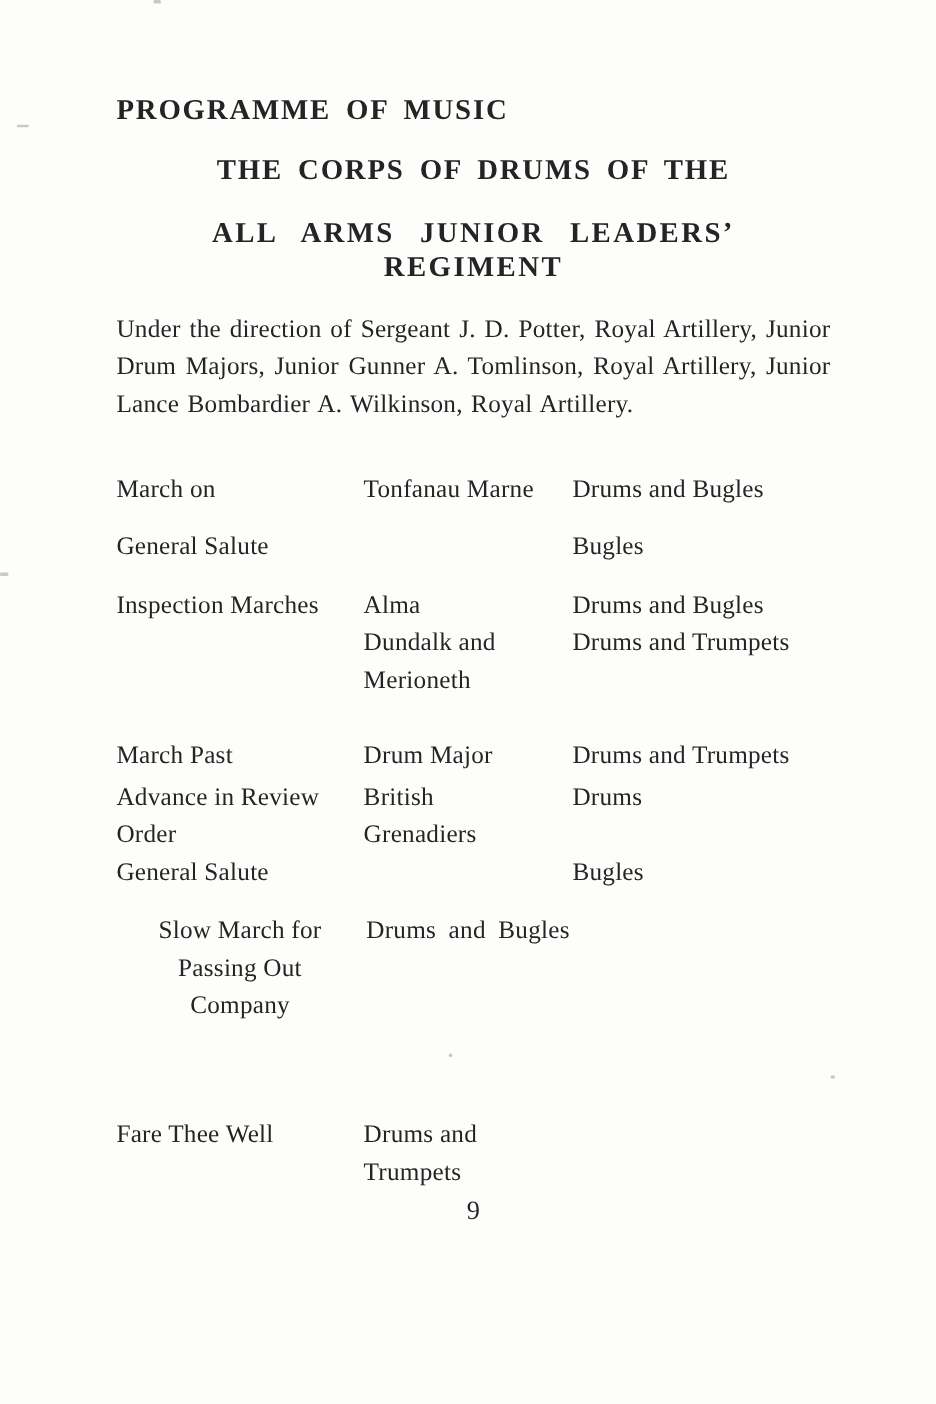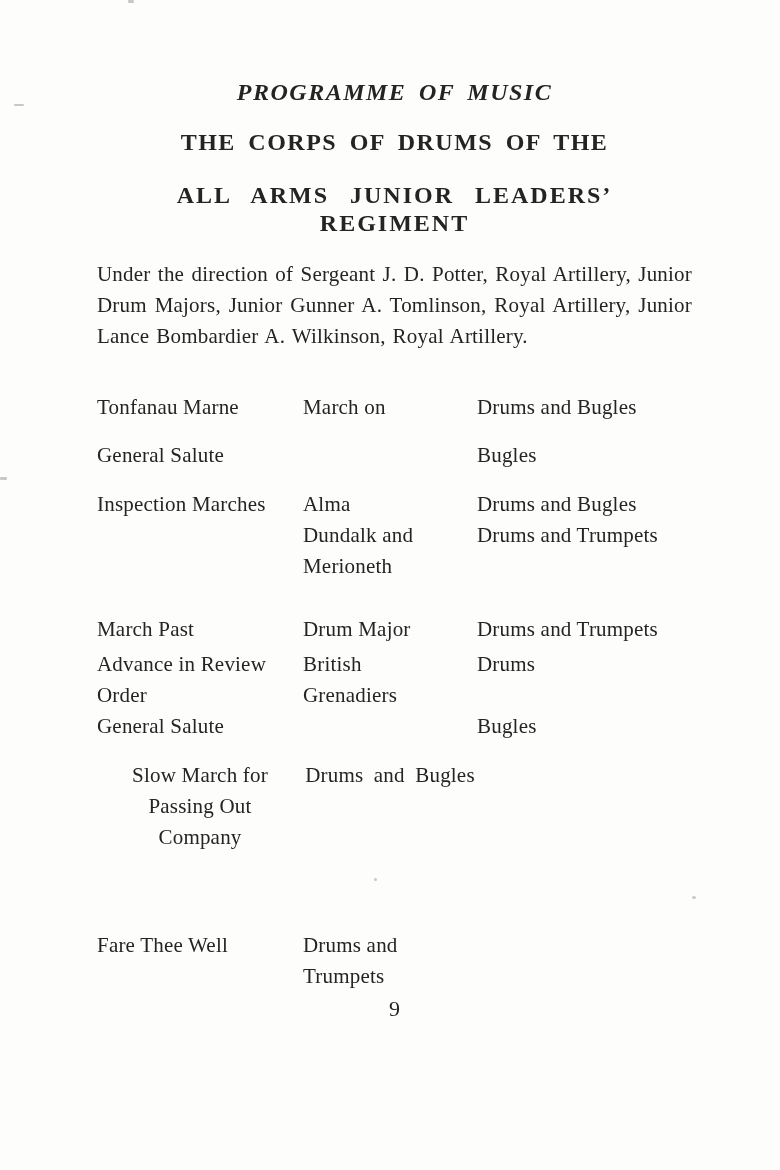--- a/index.html
+++ b/index.html
@@ -14,26 +14,25 @@
   }
   .content {
     position: absolute;
     left: 97px;
     top: 78px;
     width: 595px;
   }
   .title {
     font-size: 24px;
     font-weight: bold;
-    text-align: center;
+    text-align: left;
     letter-spacing: 1.5px;
     word-spacing: 5px;
     line-height: 28px;
     margin: 0;
-    font-style: italic;
   }
   .byline {
     font-size: 22px;
     text-align: center;
     line-height: 24px;
     margin-top: 27px;
   }
   .subtitle1 {
     font-size: 24px;
     font-weight: bold;
@@ -110,22 +109,22 @@
 
     <div class="title">PROGRAMME OF MUSIC</div>
     <div class="subtitle1">THE CORPS OF DRUMS OF THE</div>
     <div class="subtitle2">ALL ARMS JUNIOR LEADERS’ REGIMENT</div>
 
     <p class="direction">Under the direction of Sergeant J. D. Potter, Royal Artillery, Junior Drum Majors, Junior Gunner A. Tomlinson, Royal Artillery, Junior Lance Bombardier A. Wilkinson, Royal Artillery.</p>
 
     <div class="programme">
 
       <div class="row r1">
+        <div class="cell">March on</div>
         <div class="cell">Tonfanau Marne</div>
-        <div class="cell">March on</div>
         <div class="cell">Drums and Bugles</div>
       </div>
 
       <div class="row r2">
         <div class="cell">General Salute</div>
         <div class="cell"></div>
         <div class="cell">Bugles</div>
       </div>
 
       <div class="row r3">

